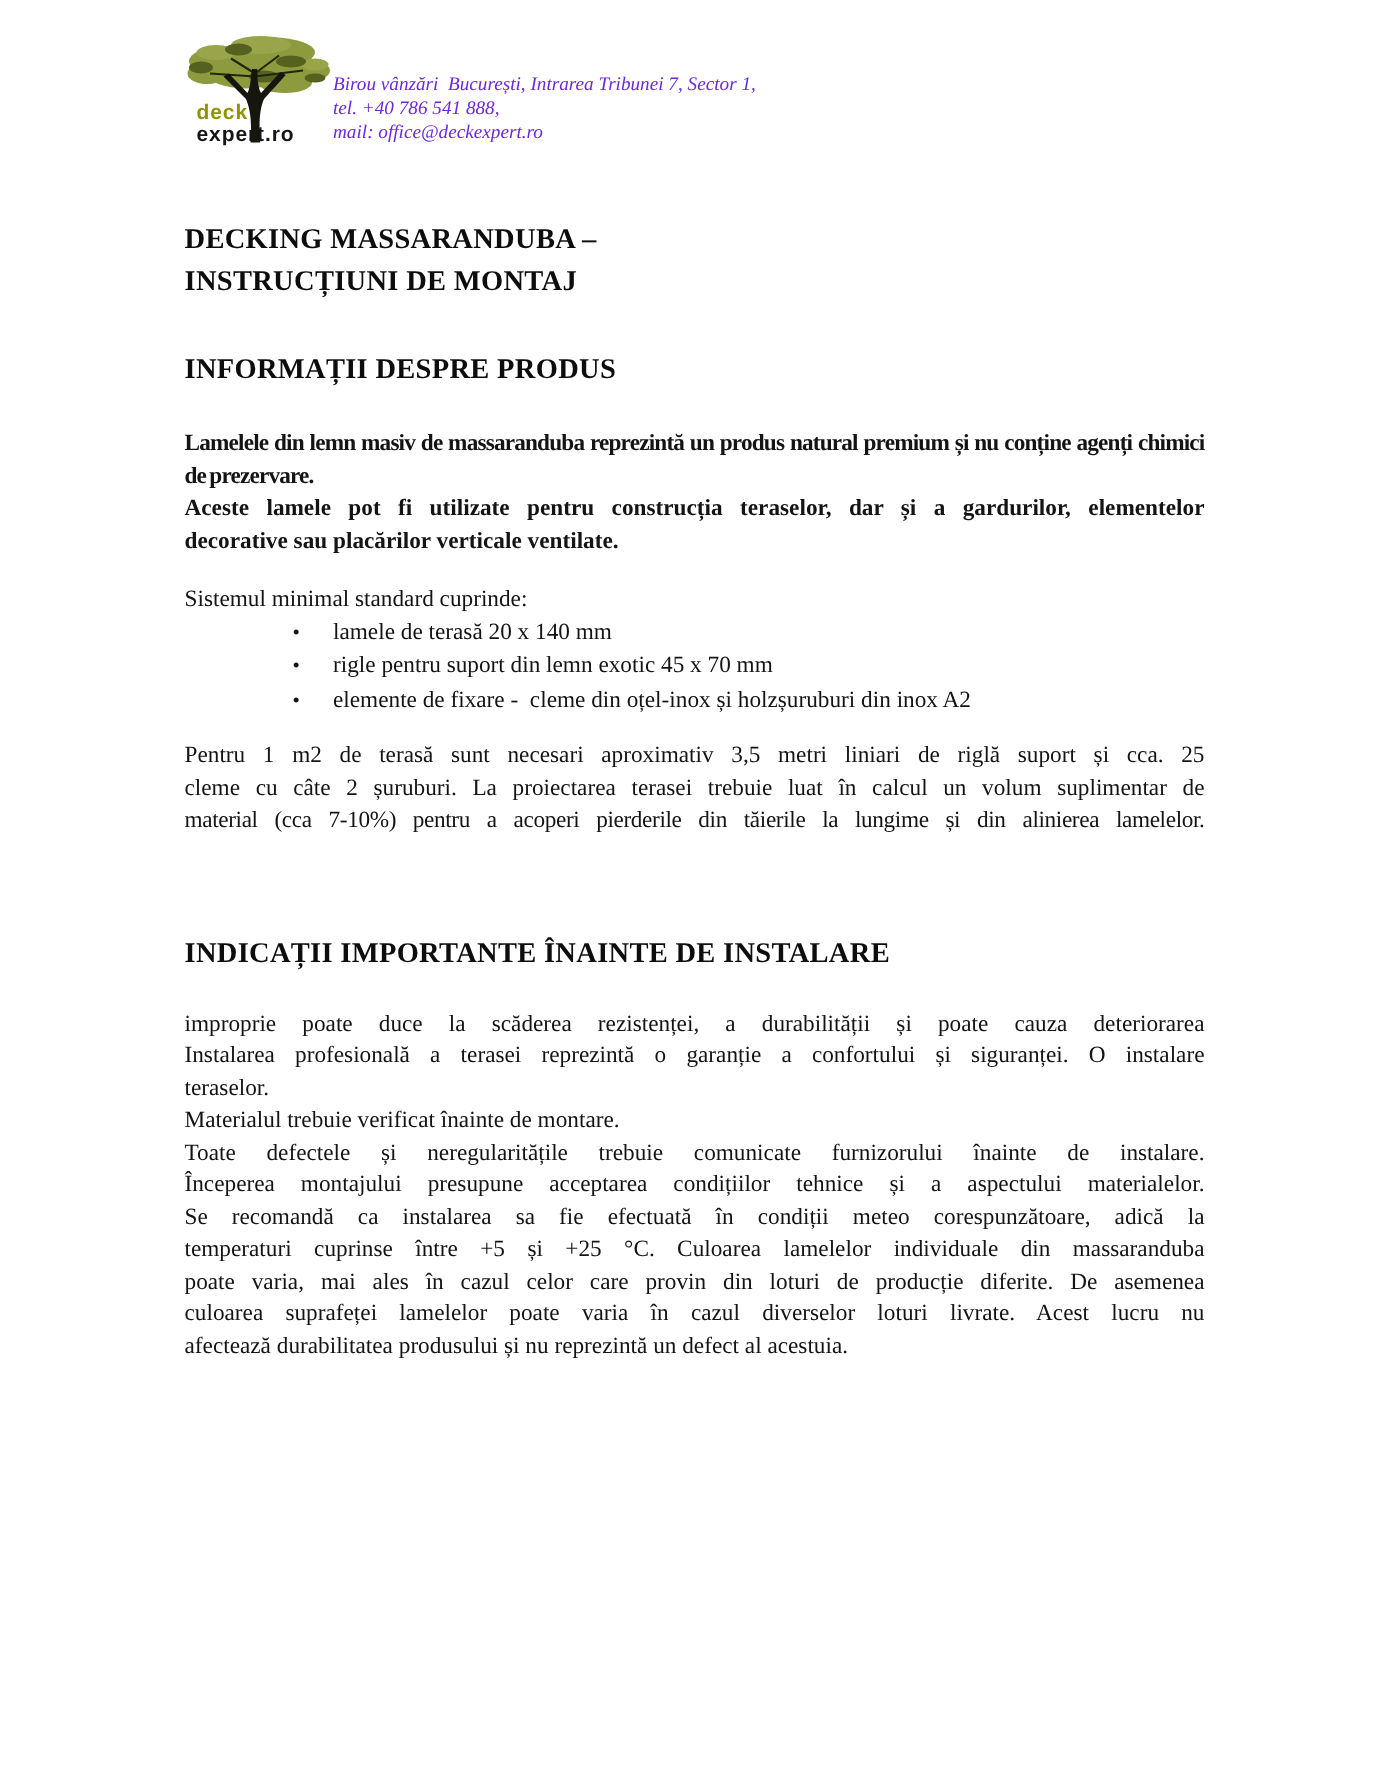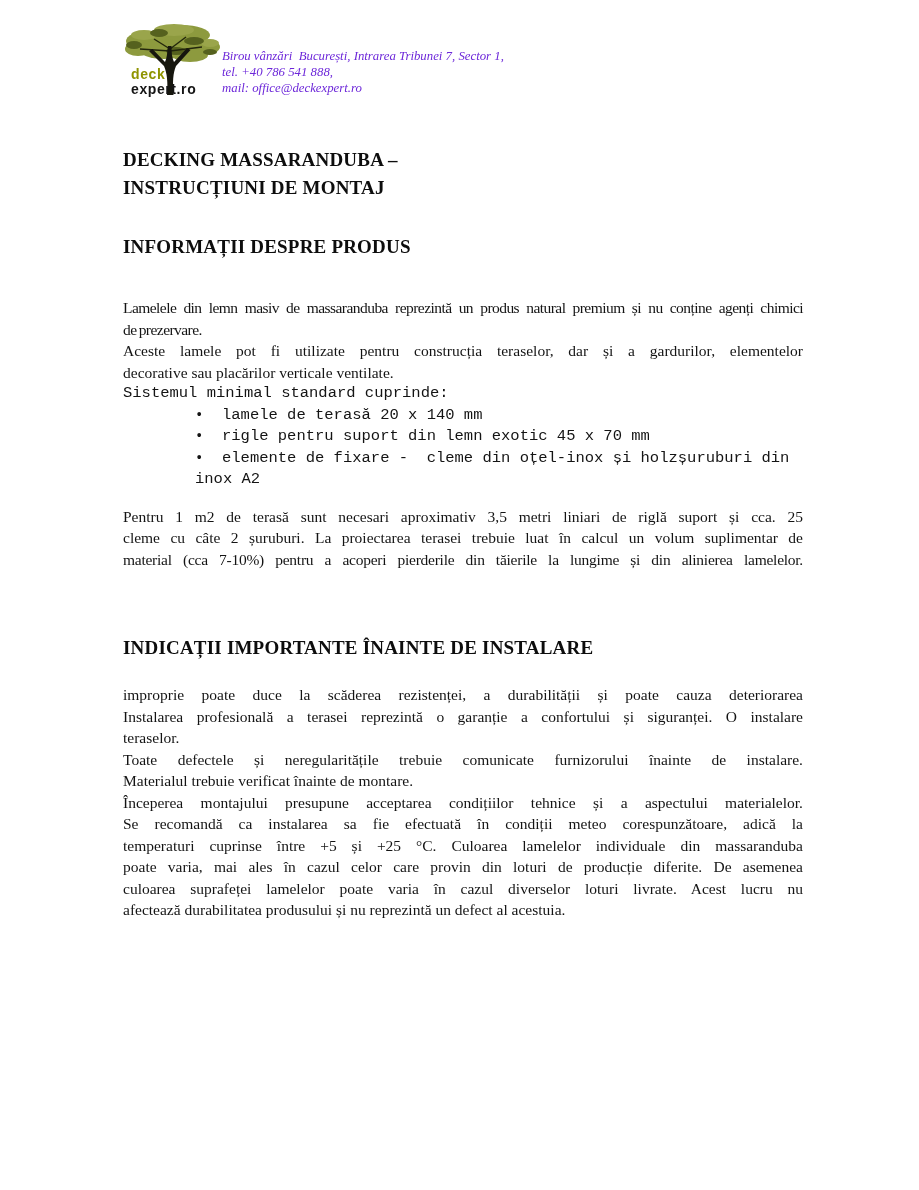--- a/index.html
+++ b/index.html
@@ -32,22 +32,22 @@
   .hline,.h2{
     font-weight:700;font-size:19px;line-height:28px;letter-spacing:0.2px;color:#0d0d0d;
   }
   .s1h{margin-top:31px;}
   .s2h{margin-top:64px;font-family:Liberation Serif, serif;}
   .bl{font-size:15.5px;line-height:21.5px;color:#141414;}
   .jl{text-align:justify;text-align-last:justify;-moz-text-align-last:justify;}
   .ll{text-align:left;}
   .cond{letter-spacing:-0.55px;word-spacing:-1.2px;}
   .cond2{letter-spacing:-0.25px;word-spacing:-0.5px;}
-  .p1{margin-top:36px;}
-  .sist{font-family:Liberation Mono, monospace;}
+  .p1{margin-top:24px;font-weight:bold;}
+  .sist{margin-top:18px;}
   .p3{margin-top:15px;}
   .s2body{margin-top:22px;}
   .bline{padding-left:72px;font-size:15.5px;line-height:21.5px;color:#141414;}
   .bdot{display:inline-block;width:27px;font-size:14px;color:#141414;}
 </style>
 </head>
 <body>
 
 <div class="page">
 
@@ -128,22 +128,22 @@
       <div class="bl jl">cleme cu câte 2 șuruburi. La proiectarea terasei trebuie luat în calcul un volum suplimentar de</div>
       <div class="bl jl cond2">material (cca 7-10%) pentru a acoperi pierderile din tăierile la lungime și din alinierea lamelelor.</div>
     </div>
 
     <div class="h2 s2h">INDICAȚII IMPORTANTE ÎNAINTE DE INSTALARE</div>
 
     <div class="s2body">
       <div class="bl jl">improprie poate duce la scăderea rezistenței, a durabilității și poate cauza deteriorarea</div>
       <div class="bl jl">Instalarea profesională a terasei reprezintă o garanție a confortului și siguranței. O instalare</div>
       <div class="bl ll">teraselor.</div>
+      <div class="bl ll">Materialul trebuie verificat înainte de montare.</div>
       <div class="bl jl">Toate defectele și neregularitățile trebuie comunicate furnizorului înainte de instalare.</div>
-      <div class="bl ll">Materialul trebuie verificat înainte de montare.</div>
       <div class="bl jl">Începerea montajului presupune acceptarea condițiilor tehnice și a aspectului materialelor.</div>
       <div class="bl jl">Se recomandă ca instalarea sa fie efectuată în condiții meteo corespunzătoare, adică la</div>
       <div class="bl jl">temperaturi cuprinse între +5 și +25 °C. Culoarea lamelelor individuale din massaranduba</div>
       <div class="bl jl">poate varia, mai ales în cazul celor care provin din loturi de producție diferite. De asemenea</div>
       <div class="bl jl">culoarea suprafeței lamelelor poate varia în cazul diverselor loturi livrate. Acest lucru nu</div>
       <div class="bl ll">afectează durabilitatea produsului și nu reprezintă un defect al acestuia.</div>
     </div>
 
   </div>
 </div>

